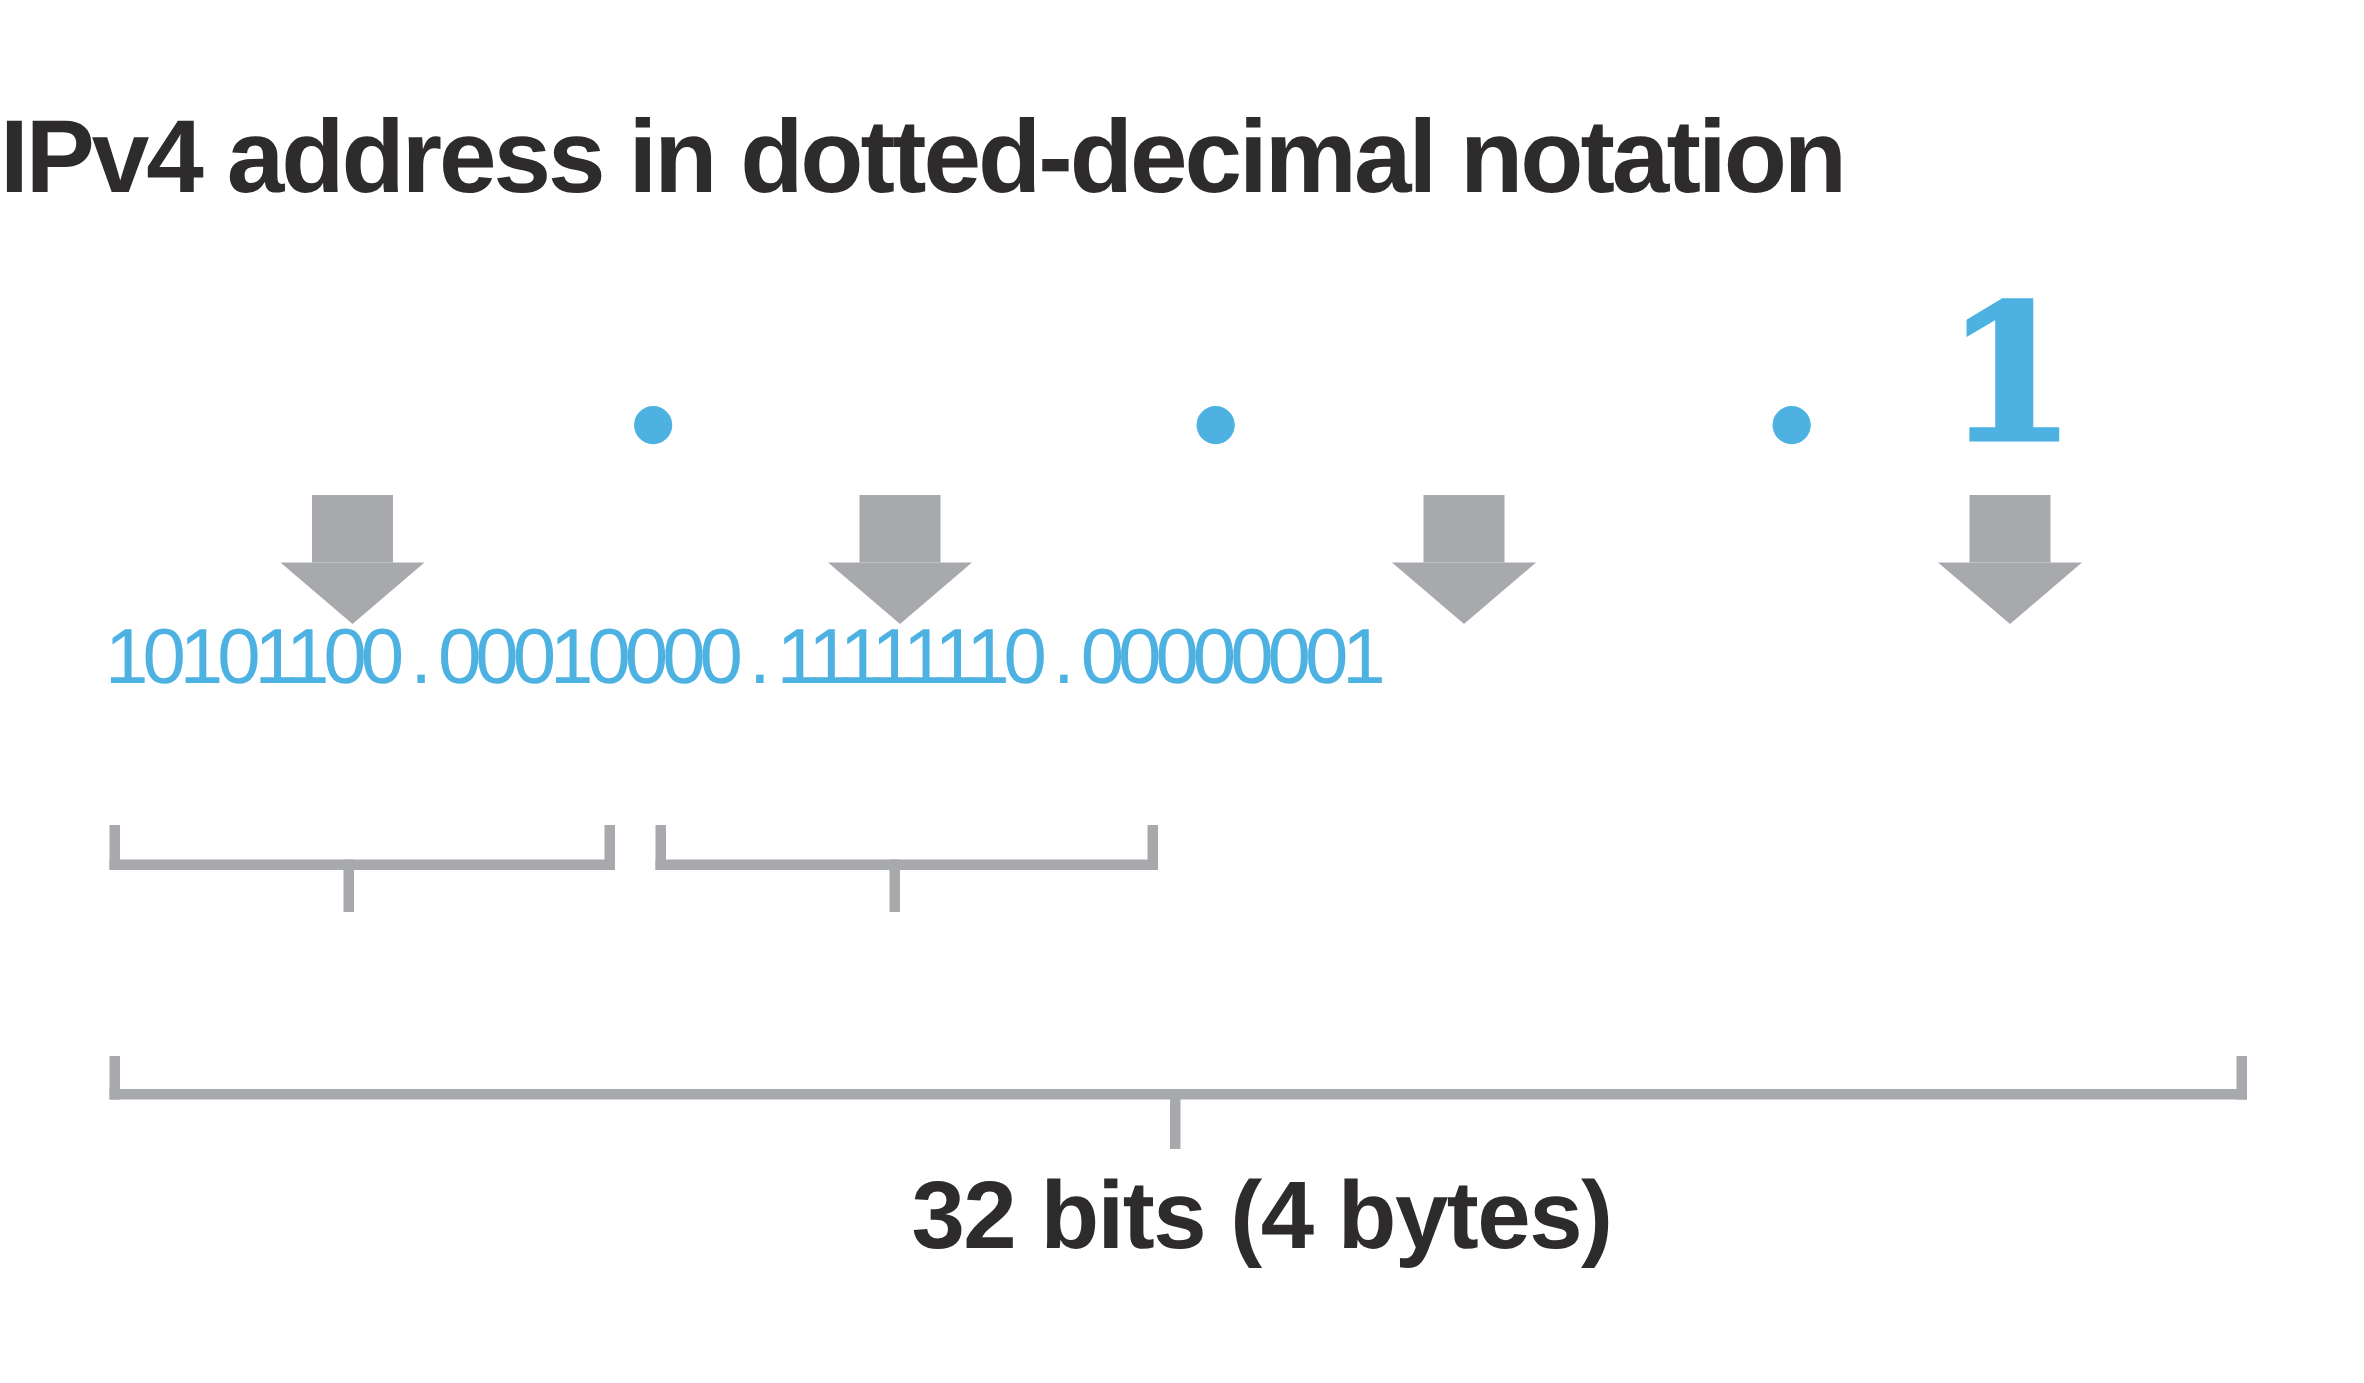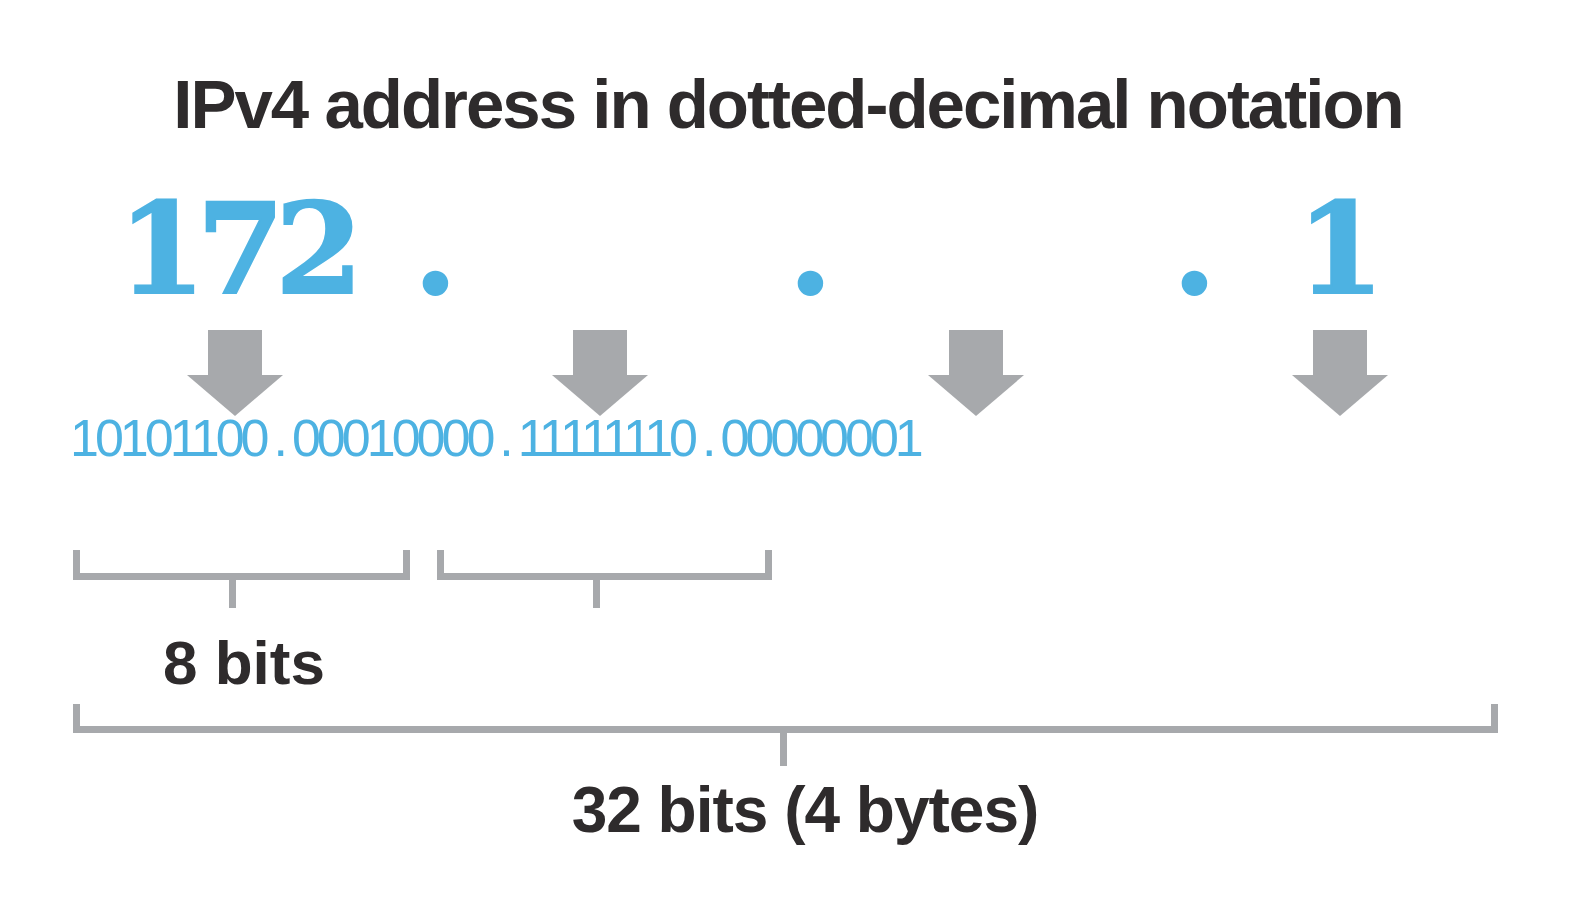--- a/index.html
+++ b/index.html
@@ -12,21 +12,21 @@
     position: relative;
     width: 1576px; height: 922px;
     overflow: hidden;
     background: var(--color-background, #fff);
   }
 
   
   .title {
     position: absolute;
     left: 0; right: 0; top: 70px;
-    text-align: center;
+    text-align: left;
     font-size: 69px;
     font-weight: 600;
     letter-spacing: -2px;
     color: var(--color-dark, #2E2B2C);
     line-height: 1;
     white-space: nowrap;
   }
 
   
   .dec {
@@ -109,30 +109,29 @@
   
   .lbl {
     position: absolute;
     transform: translateX(-50%);
     font-weight: 600;
     color: var(--color-dark, #2E2B2C);
     line-height: 1;
     white-space: nowrap;
   }
   .lbl-8bits  { left: 244px; top: 632px; font-size: 62px; letter-spacing: 0px; }
-  .lbl-32bits { left: 805px; top: 778px; font-size: 64px; letter-spacing: -1px; }
+  .lbl-32bits { left: 841px; top: 778px; font-size: 64px; letter-spacing: -1px; }
 </style>
 </head>
 <body>
 
 <div class="canvas">
 
   <div class="title">IPv4 address in dotted-decimal notation</div>
 
-  <div class="dec" style="left:236px">172</div>
   <div class="dec" style="left:431px">.</div>
   <div class="dec" style="left:806px">.</div>
   <div class="dec" style="left:1190px">.</div>
   <div class="dec" style="left:1336px">1</div>
 
   <div class="arrow" style="left:235px">
     <div class="stem"></div>
     <div class="head"></div>
   </div>
   <div class="arrow" style="left:600px">
@@ -158,21 +157,20 @@
     <div class="tick-r"></div>
     <div class="tick-m"></div>
   </div>
   <div class="bracket bracket-octet-2">
     <div class="bar"></div>
     <div class="tick-l"></div>
     <div class="tick-r"></div>
     <div class="tick-m"></div>
   </div>
 
-  <div class="lbl lbl-8bits">8 bits</div>
 
   <div class="bracket bracket-total">
     <div class="bar"></div>
     <div class="tick-l"></div>
     <div class="tick-r"></div>
     <div class="tick-m"></div>
   </div>
 
   <div class="lbl lbl-32bits">32 bits (4 bytes)</div>
 

